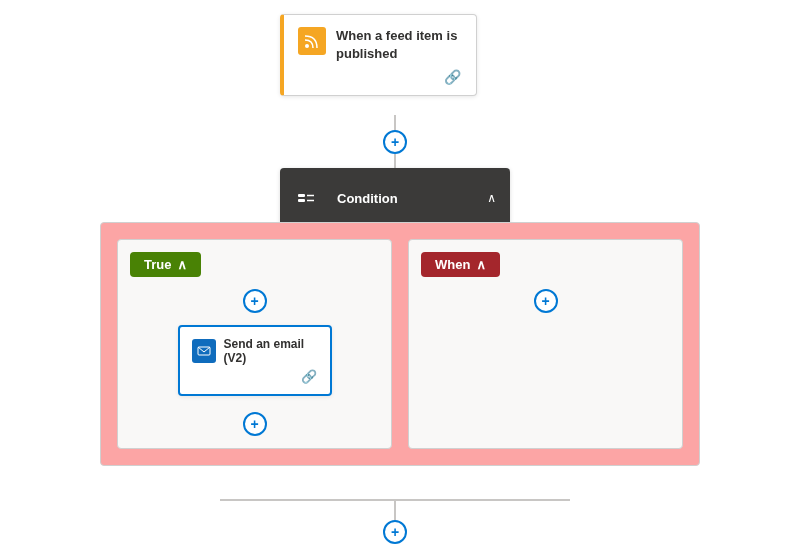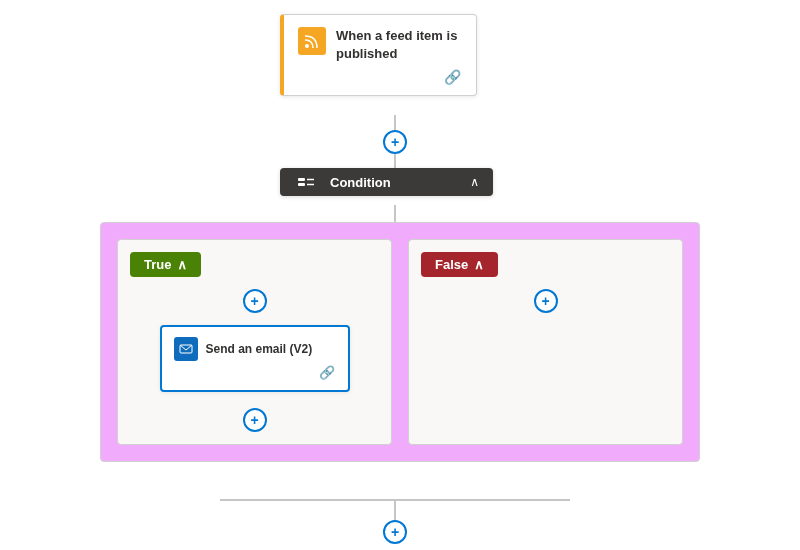--- a/index.html
+++ b/index.html
@@ -91,27 +91,27 @@
       font-size: 14px;
       font-weight: 600;
       position: absolute;
     }
 
     
     .condition-card {
       position: absolute;
       top: 168px;
       left: 280px;
-      width: 213px;
+      width: 230px;
       background: #3b3a39;
       border-radius: 4px;
-      padding: 2px 14px;
-      display: flex;
-      align-items: center;
-      gap: 12px;
+      padding: 18px 14px;
+      display: flex;
+      align-items: center;
+      gap: 19px;
       box-shadow: 0 1px 4px rgba(0,0,0,0.15);
     }
     .condition-icon {
       width: 24px;
       height: 24px;
       display: flex;
       align-items: center;
       justify-content: center;
       color: #fff;
       font-size: 14px;
@@ -127,21 +127,21 @@
       color: #fff;
       font-size: 12px;
     }
 
     
     .branch-container {
       position: absolute;
       top: 222px;
       left: 100px;
       width: 600px;
-      background: #f0abfc;
+      background: #fca5a5;
       border: 1px solid #d0d0d0;
       border-radius: 4px;
       padding: 16px;
       display: flex;
       gap: 16px;
     }
 
     
     .branch-panel {
       flex: 1;
@@ -179,21 +179,21 @@
       font-weight: 600;
       display: flex;
       align-items: center;
       gap: 6px;
       align-self: flex-start;
       cursor: pointer;
     }
 
     
     .email-card {
-      width: 190px;
+      width: 154px;
       background: #fff;
       border: 2px solid #0078d4;
       border-radius: 4px;
       padding: 10px 12px;
       display: flex;
       flex-direction: column;
       gap: 4px;
       box-shadow: 0 1px 4px rgba(0,0,0,0.08);
     }
     .email-card-header {
@@ -307,21 +307,21 @@
 
       <div style="position:relative; width:100%; display:flex; justify-content:center; margin-top: 8px;">
         <div class="plus-btn" style="position:relative; top:auto; left:auto;">
           <span>+</span>
         </div>
       </div>
     </div>
 
     <div class="branch-panel">
       <div class="branch-label-false">
-        <span>False</span>
+        <span>When</span>
         <span>∧</span>
       </div>
 
       <div style="position:relative; width:100%; display:flex; justify-content:center; margin: 4px 0;">
         <div class="plus-btn" style="position:relative; top:auto; left:auto;">
           <span>+</span>
         </div>
       </div>
     </div>
 

